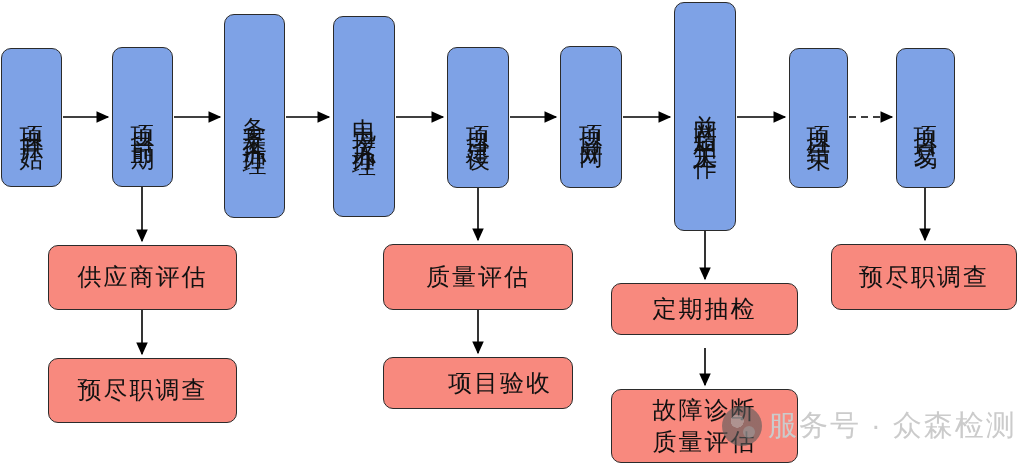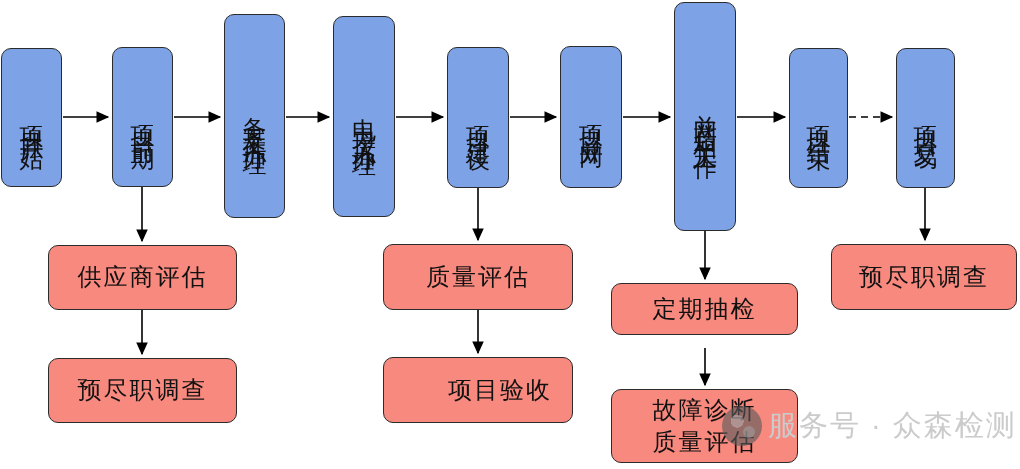--- a/index.html
+++ b/index.html
@@ -112,21 +112,21 @@
   <div class="node stage" style="left:333px; top:16px; width:62px; height:201px;">电力接入办理</div>
   <div class="node stage" style="left:447px; top:47px; width:62px; height:141px;">项目建设</div>
   <div class="node stage" style="left:560px; top:46px; width:62px; height:142px;">项目并网</div>
   <div class="node stage" style="left:674px; top:2px;  width:62px; height:229px;">并网后相关工作</div>
   <div class="node stage" style="left:789px; top:48px; width:59px; height:140px;">项目结束</div>
   <div class="node stage" style="left:896px; top:48px; width:59px; height:140px;">项目交易</div>
 
   <div class="node task" style="left:48px;  top:245px; width:189px; height:65px;">供应商评估</div>
   <div class="node task" style="left:48px;  top:358px; width:189px; height:65px;">预尽职调查</div>
   <div class="node task" style="left:383px; top:244px; width:190px; height:66px;">质量评估</div>
-  <div class="node task" style="left:383px; top:357px; width:190px; height:66px;padding-left:44px;">项目验收</div>
+  <div class="node task" style="left:383px; top:357px; width:190px; height:52px;padding-left:44px;">项目验收</div>
   <div class="node task" style="left:611px; top:283px; width:187px; height:52px;">定期抽检</div>
   <div class="node task" style="left:611px; top:389px; width:187px; height:74px;">故障诊断
 质量评估</div>
   <div class="node task" style="left:831px; top:244px; width:186px; height:66px;">预尽职调查</div>
 
   <div class="watermark">
     <div class="watermark-logo"></div>
     <div class="watermark-text">服务号 · 众森检测</div>
   </div>
 

